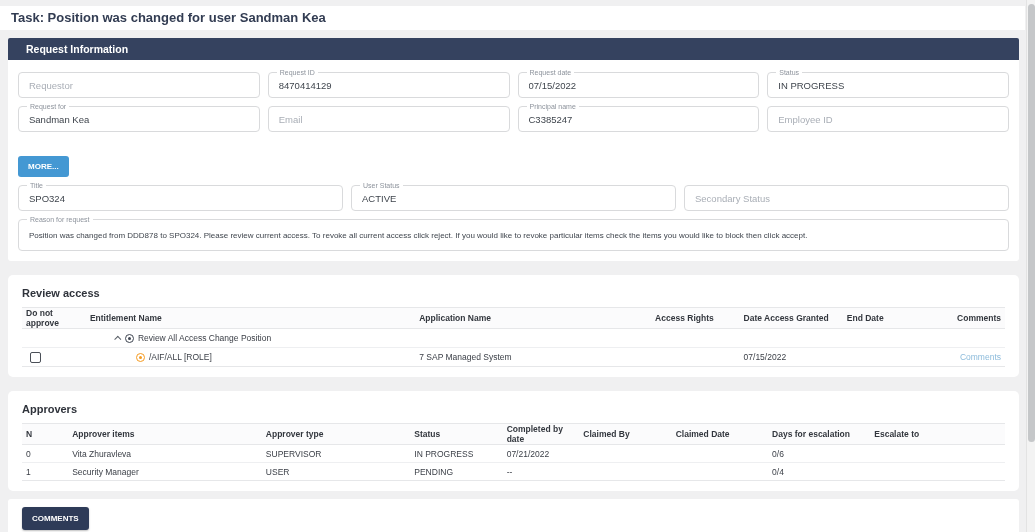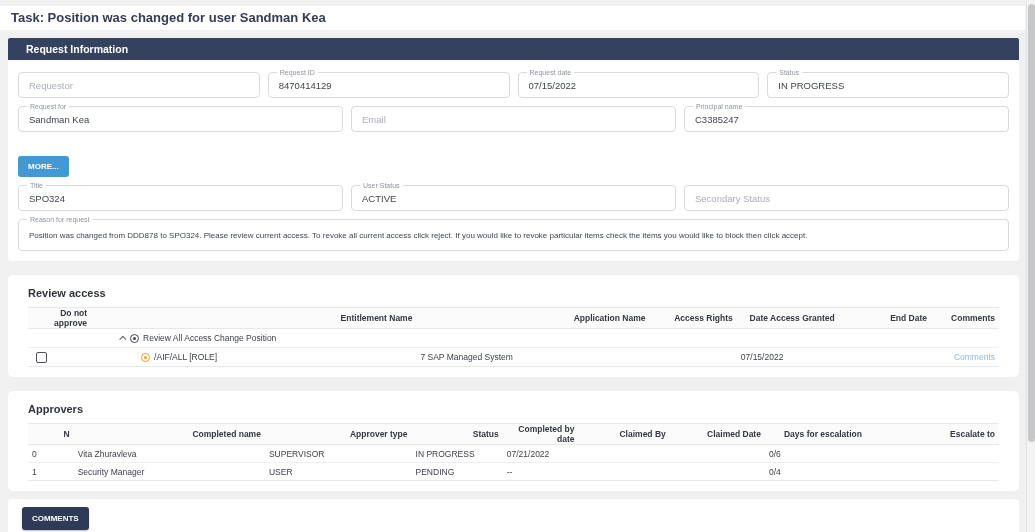--- a/index.html
+++ b/index.html
@@ -18,21 +18,21 @@
   }
   
   .section-header {
     margin:8px 16px 0 8px; height:22px; line-height:22px;
     background:#35425f; color:#fff; font-size:10.5px; font-weight:600;
     padding-left:18px; border-radius:2px 2px 0 0;
   }
   
   .card { background:#fff; margin:0 16px 0 8px; border-radius:0 0 3px 3px; }
   .form-card { padding:12px 10px 10px; }
-  .table-card { margin-top:14px; border-radius:5px; padding:12px 20px 10px; }
+  .table-card { margin-top:14px; border-radius:5px; padding:12px 14px 10px; }
   .comments-card { margin-top:8px; border-radius:3px; padding:8px 14px; }
   
   .frow { display:flex; gap:8px; margin-bottom:8px; }
   .field {
     flex:1; position:relative; height:26px;
     border:1px solid #d9dadc; border-radius:4px; background:#fff;
   }
   .field.full { flex:none; width:100%; height:32px; }
   .flabel {
     position:absolute; top:-4px; left:8px; background:#fff;
@@ -51,21 +51,21 @@
     display:inline-block; border:none; cursor:pointer; color:#fff;
     font-family:"Liberation Sans", sans-serif; font-weight:bold;
     border-radius:3px; text-align:center;
   }
   .btn-more { background:#4498d3; font-size:8px; padding:6px 10px; margin:2px 0 8px 0; }
   .btn-comments { background:#2e3b58; font-size:8px; padding:7px 10px; box-shadow:0 1px 2px rgba(0,0,0,.25); }
   
   .section-title { font-size:11px; font-weight:600; color:#2f333b; margin-bottom:8px; }
   table { width:100%; border-collapse:collapse; font-size:8.5px; table-layout:fixed; }
   thead th {
-    text-align:right; font-weight:bold; color:#33373e; background:#fbfbfc;
+    text-align:left; font-weight:bold; color:#33373e; background:#fbfbfc;
     border-top:1px solid #e6e7e9; border-bottom:1px solid #e6e7e9;
     height:18px; padding:0 4px;
   }
   tbody td { height:18px; padding:0 4px; border-bottom:1px solid #eeeff1; color:#3c4048; }
   tbody tr:last-child td { border-bottom:1px solid #e6e7e9; }
   th.right, td.right { text-align:right; }
   .ent-cell { display:flex; align-items:center; gap:4px; height:18px; }
   .indent1 { padding-left:26px; }
   .indent2 { padding-left:46px; }
   
@@ -127,20 +127,24 @@
       <span class="flabel">Request for</span>
       <input class="fvalue" value="Sandman Kea" style="">
     </div>
     <div class="field">
       
       <input class="fvalue" placeholder="Email" style="">
     </div>
     <div class="field">
       <span class="flabel">Principal name</span>
       <input class="fvalue" value="C3385247" style="">
+    </div>
+    <div class="field">
+      
+      <input class="fvalue" placeholder="Employee ID" style="">
     </div>
   </div>
   <button class="btn btn-more">MORE...</button>
   <div class="frow">
     <div class="field">
       <span class="flabel">Title</span>
       <input class="fvalue" value="SPO324" style="">
     </div>
     <div class="field">
       <span class="flabel">User Status</span>
@@ -228,21 +232,21 @@
         <col style="width:9.4%">
       <col style="width:7.8%">
         <col style="width:9.4%">
         <col style="width:9.8%">
         <col style="width:10.4%">
         <col style="width:13.7%">
     </colgroup>
     <thead>
       <tr>
         <th>N</th>
-        <th>Completed name</th>
+        <th>Approver items</th>
         <th>Approver type</th>
         <th>Status</th>
         <th>Completed by date</th>
         <th>Claimed By</th>
         <th>Claimed Date</th>
         <th>Days for escalation</th>
         <th>Escalate to</th>
       </tr>
     </thead>
     <tbody>

